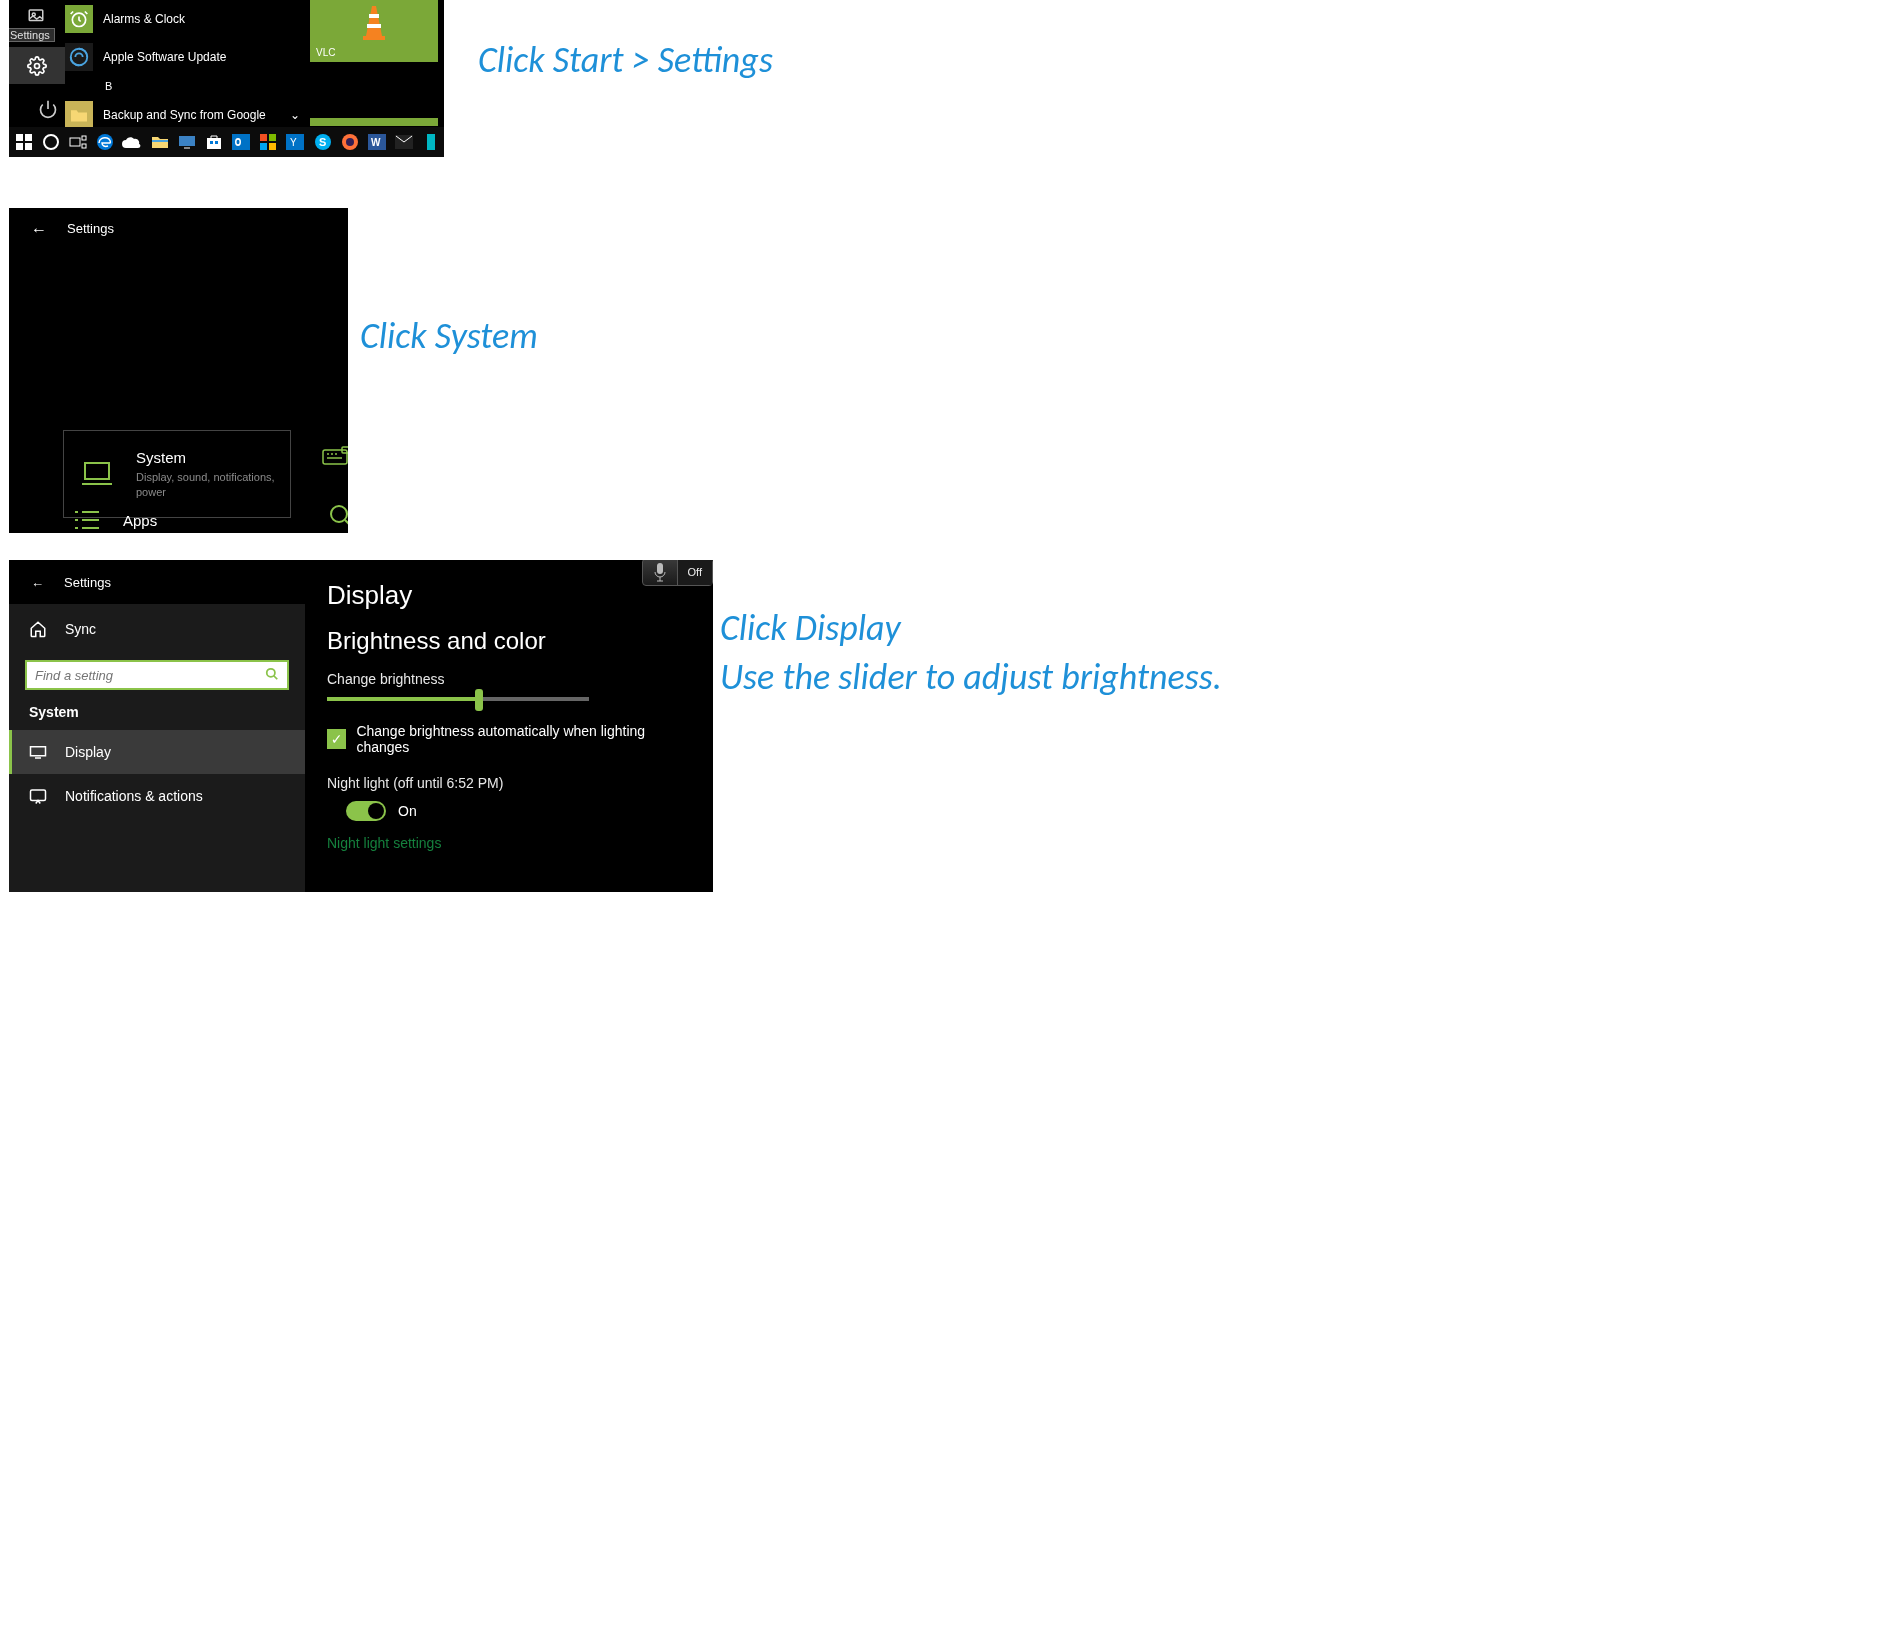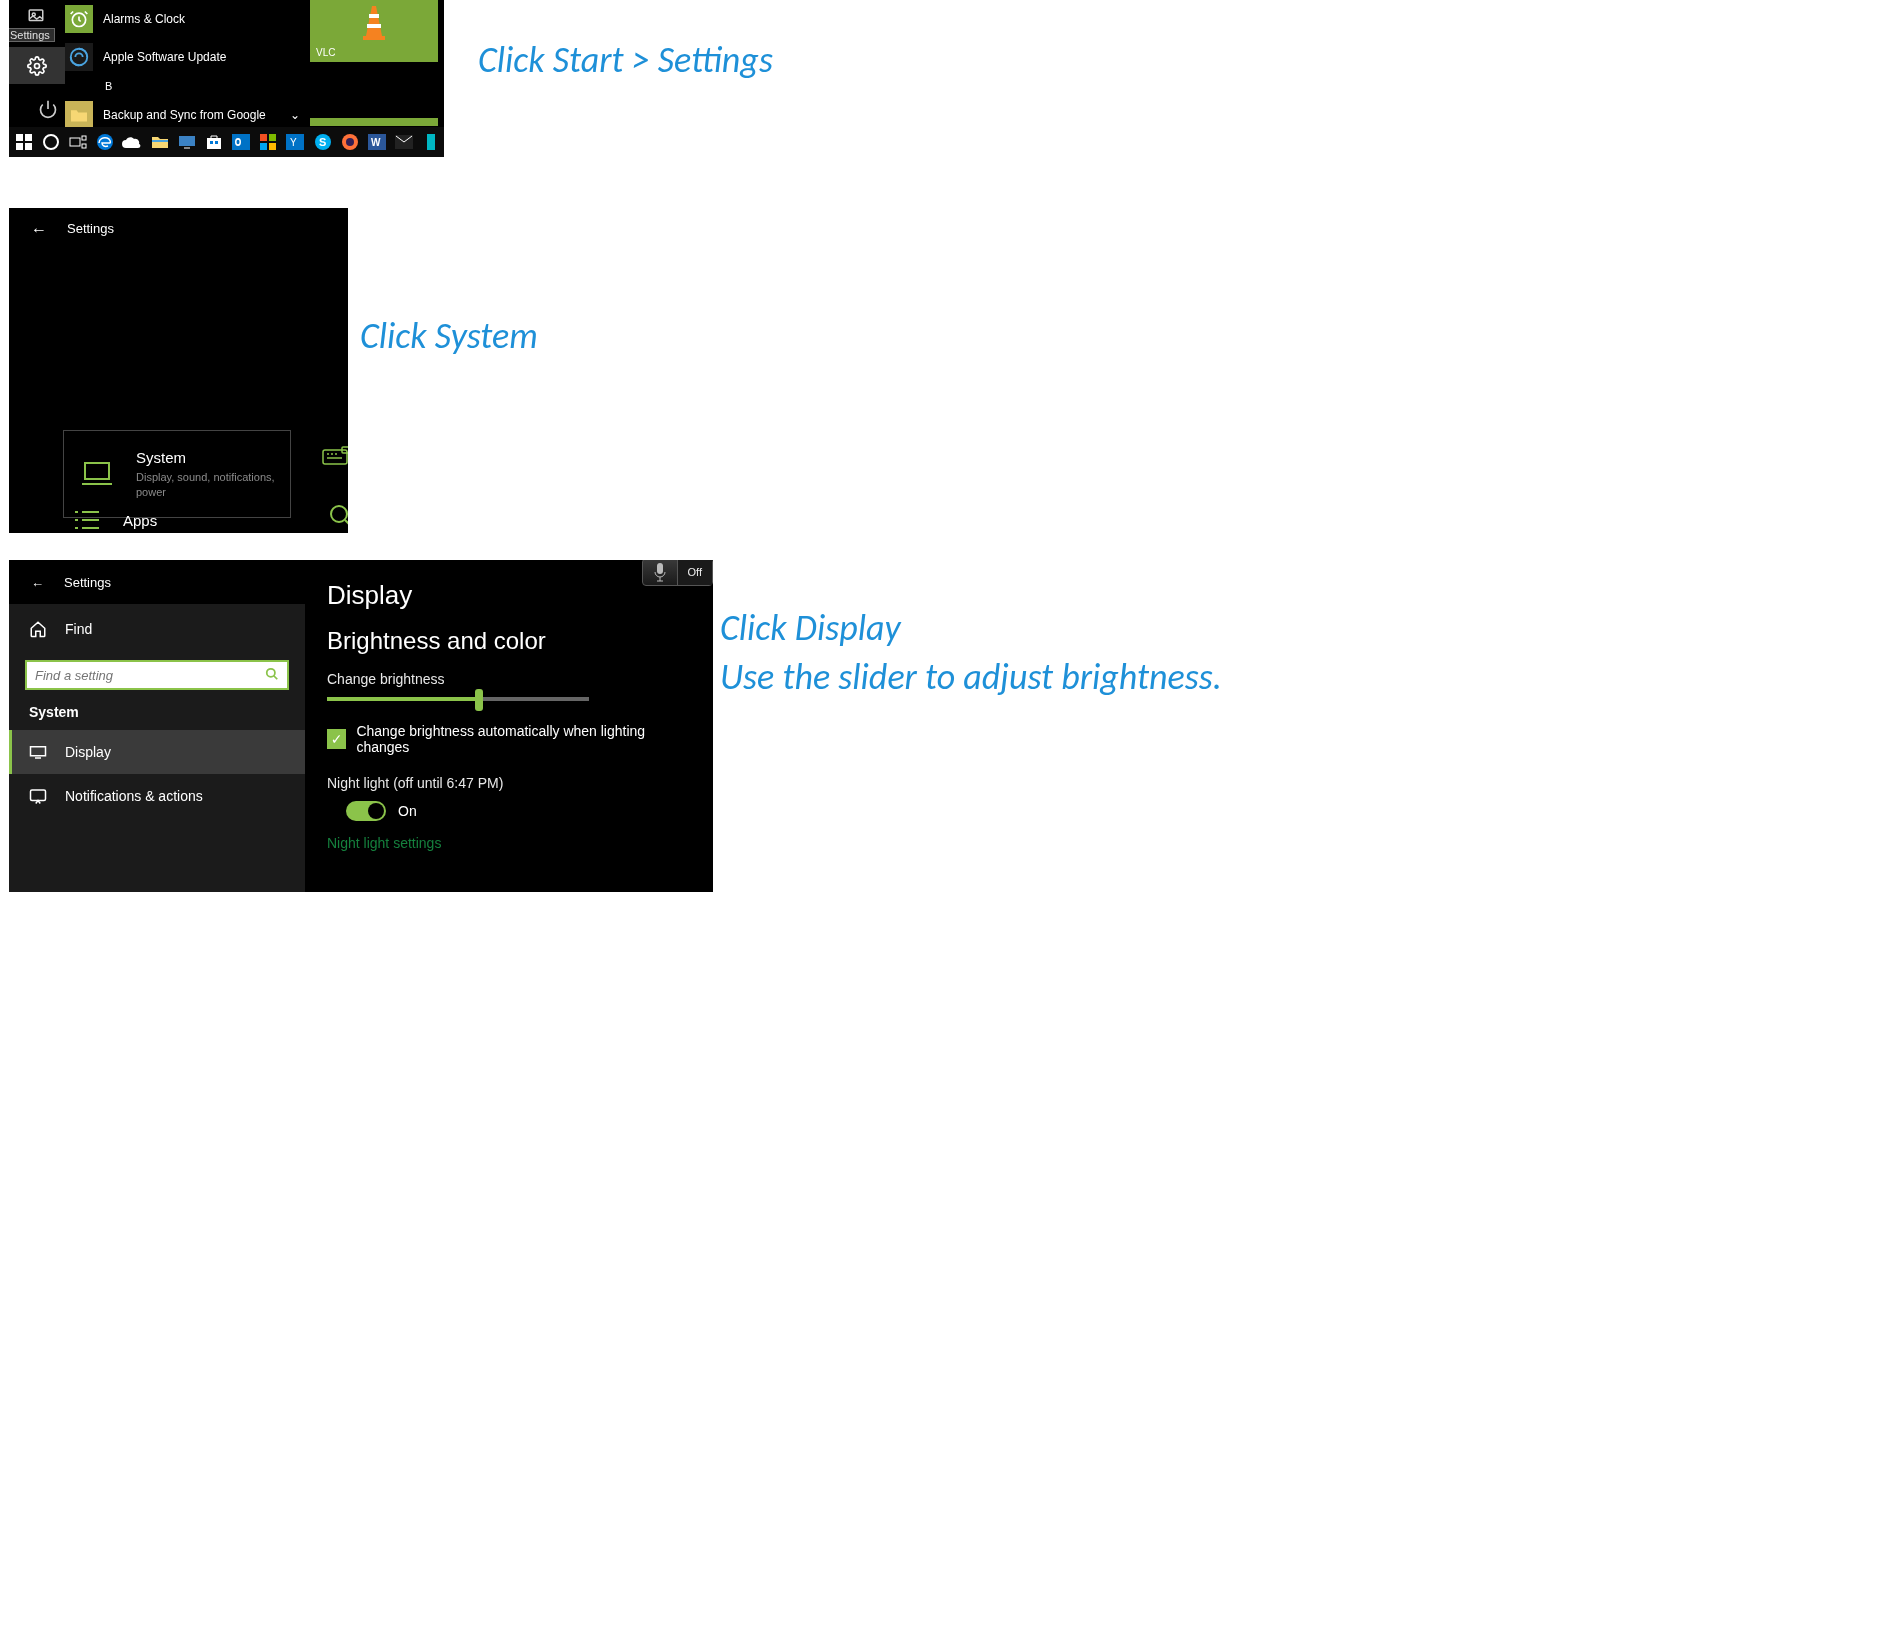--- a/index.html
+++ b/index.html
@@ -300,21 +300,21 @@
 <div class="sec3">
   <div class="sec3-side">
     <div class="hdr">
       <span>←</span>
       <span>Settings</span>
     </div>
     <div class="home">
       <svg width="18" height="18" viewBox="0 0 24 24" fill="none" stroke="#fff" stroke-width="2">
           <path d="M3 11l9-8 9 8v10a1 1 0 01-1 1h-5v-7h-6v7H4a1 1 0 01-1-1z"></path>
         </svg>
-      <span>Find</span>
+      <span>Sync</span>
     </div>
     <div class="search">
       <input placeholder="Find a setting" style="">
       <span class="mag">
         <svg width="14" height="14" viewBox="0 0 24 24" fill="none" stroke="#8BC34A" stroke-width="3">
             <circle cx="10" cy="10" r="7"></circle>
             <line x1="21" y1="21" x2="15" y2="15"></line>
           </svg>
       </span>
     </div>
@@ -349,21 +349,21 @@
     <div class="lbl">Change brightness</div>
     <div class="slider">
       <div class="track-fill"></div>
       <div class="track-rest"></div>
       <div class="thumb"></div>
     </div>
     <div class="chk-row">
       <div class="chk">✓</div>
       <span>Change brightness automatically when lighting changes</span>
     </div>
-    <div class="lbl">Night light (off until 6:47 PM)</div>
+    <div class="lbl">Night light (off until 6:52 PM)</div>
     <div class="toggle-row">
       <div class="toggle">
           <div class="knob"></div>
         </div>
       <span>On</span>
     </div>
     <div class="link">Night light settings</div>
   </div>
 </div>
 

